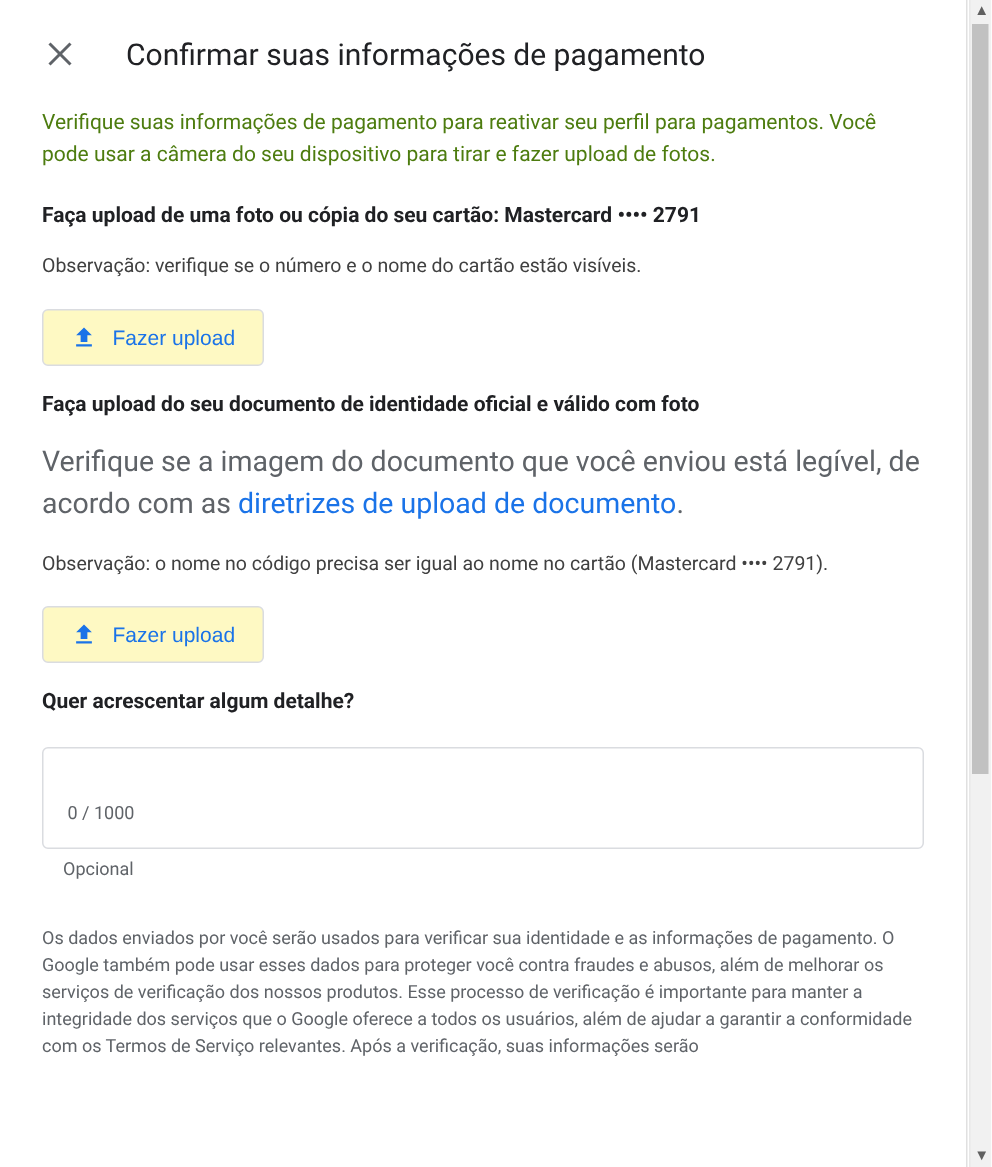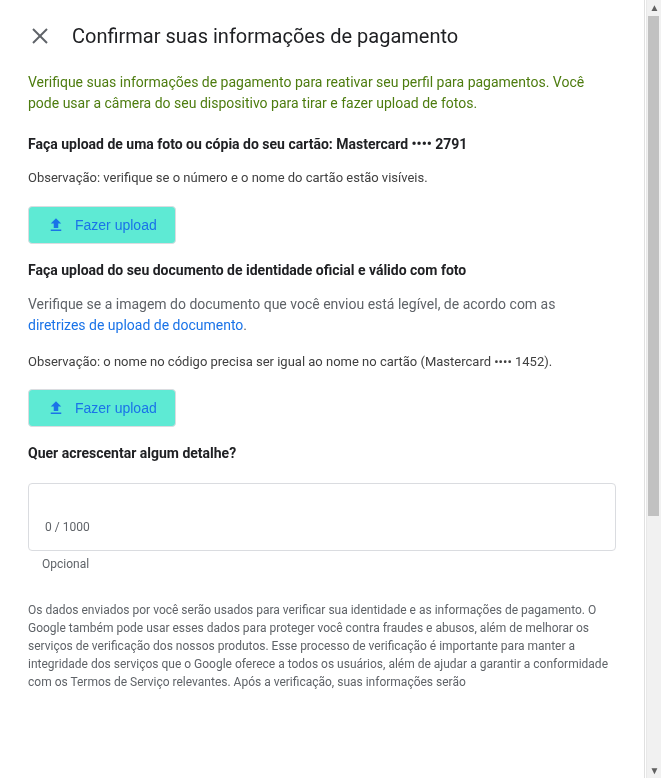--- a/index.html
+++ b/index.html
@@ -18,21 +18,21 @@
     .dialog {
       width: 645px;
       height: 778px;
       overflow-y: auto;
       padding: 24px 28px;
       border-right: 1px solid #e0e0e0;
     }
     .header {
       display: flex;
       align-items: flex-start;
-      gap: 20px;
+      gap: 32px;
       margin-bottom: 24px;
     }
     .close-icon {
       width: 24px;
       height: 24px;
       cursor: pointer;
       color: #5f6368;
     }
     .title {
       font-size: 20px;
@@ -57,38 +57,38 @@
       line-height: 1.5;
       margin-bottom: 18px;
     }
     .upload-button {
       display: inline-flex;
       align-items: center;
       gap: 10px;
       padding: 9px 18px;
       border: 1px solid #dadce0;
       border-radius: 4px;
-      background: #5eead4;
+      background: #fef9c3;
       color: #1a73e8;
       font-size: 14px;
       font-weight: 500;
       cursor: pointer;
       margin-bottom: 18px;
     }
     .upload-icon {
       width: 18px;
       height: 18px;
     }
     .link {
       color: #1a73e8;
       text-decoration: none;
       cursor: pointer;
     }
     .verify-text {
-      font-size: 14px;
+      font-size: 19px;
       color: #5f6368;
       line-height: 1.5;
       margin-bottom: 16px;
     }
     .textarea-wrapper {
       position: relative;
       border: 1px solid #dadce0;
       border-radius: 4px;
       padding: 16px;
       margin-bottom: 6px;
@@ -175,21 +175,21 @@
         <path d="M9 16h6v-6h4l-7-7-7 7h4v6zm-4 2h14v2H5v-2z"></path>
       </svg>
     </span>
     <span>Fazer upload</span>
   </button>
 
   <h2 class="section-heading">Faça upload do seu documento de identidade oficial e válido com foto</h2>
   <p class="verify-text">
     <span>Verifique se a imagem do documento que você enviou está legível, de acordo com as </span><a class="link">diretrizes de upload de documento</a><span>.</span>
   </p>
-  <p class="note">Observação: o nome no código precisa ser igual ao nome no cartão (Mastercard •••• 1452).</p>
+  <p class="note">Observação: o nome no código precisa ser igual ao nome no cartão (Mastercard •••• 2791).</p>
   <button class="upload-button">
     <span class="upload-icon">
       <svg viewBox="0 0 24 24" width="18" height="18" fill="currentColor">
         <path d="M9 16h6v-6h4l-7-7-7 7h4v6zm-4 2h14v2H5v-2z"></path>
       </svg>
     </span>
     <span>Fazer upload</span>
   </button>
 
   <h2 class="section-heading" style="margin-bottom:22px">Quer acrescentar algum detalhe?</h2>

